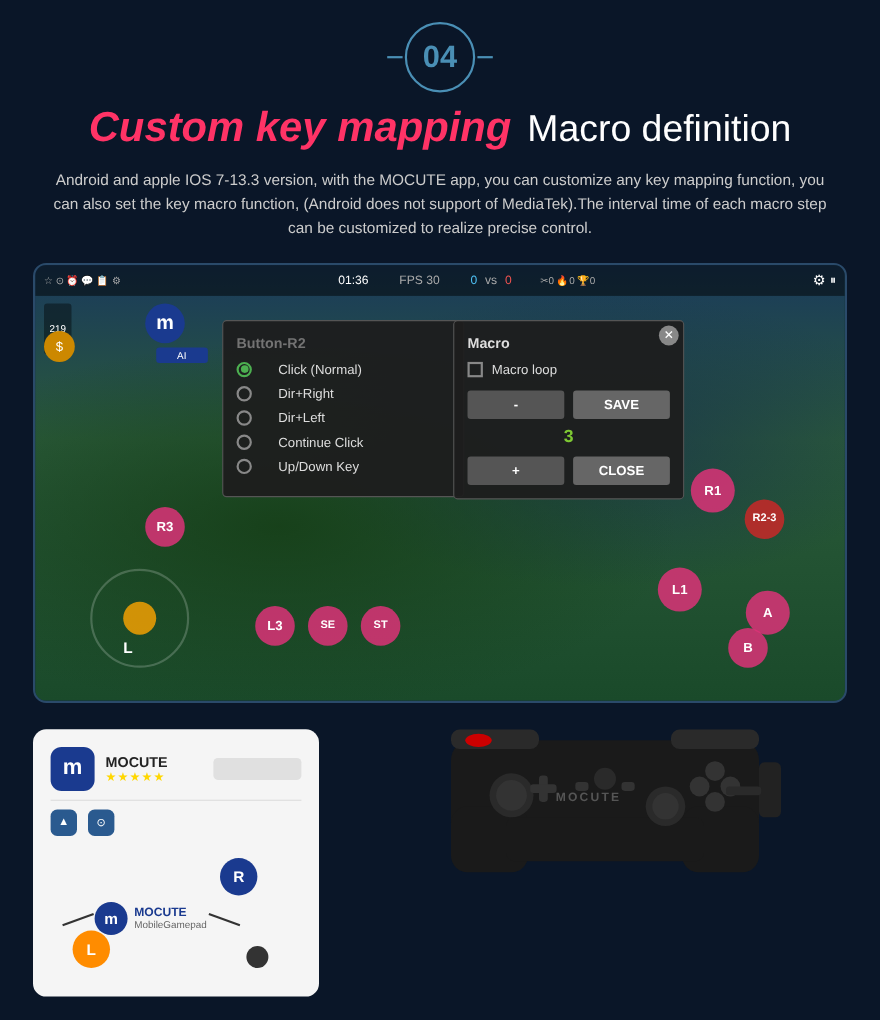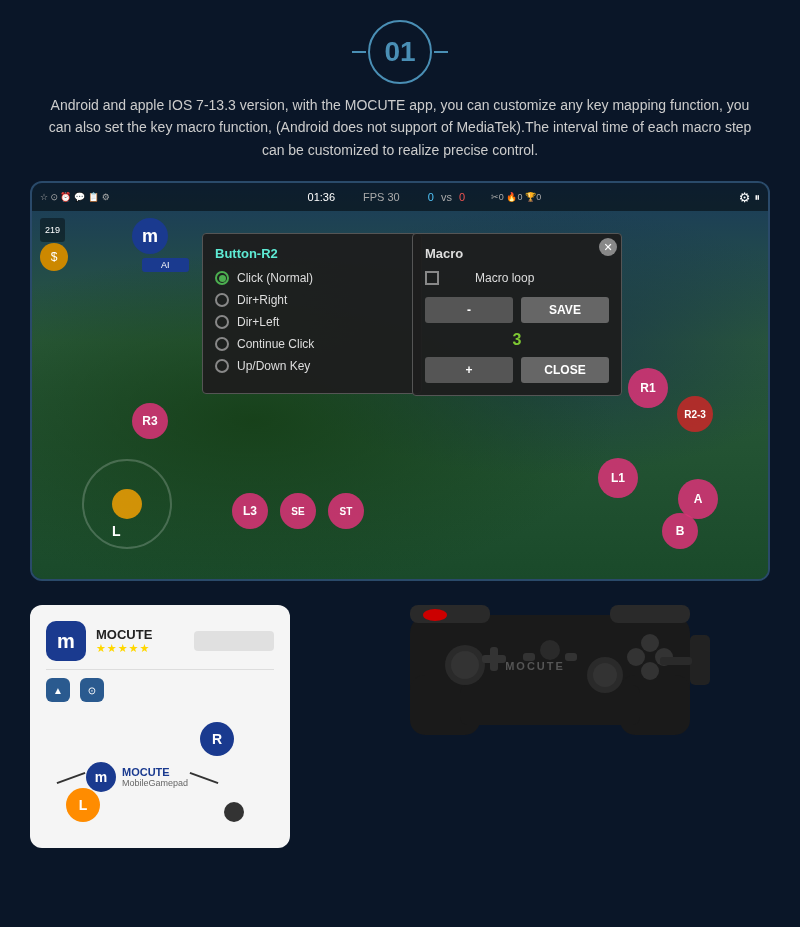--- a/index.html
+++ b/index.html
@@ -140,29 +140,29 @@
       top: 50px;
       left: 170px;
       width: 220px;
       background: rgba(30,30,30,0.95);
       border: 1px solid #555;
       border-radius: 4px;
       padding: 12px;
       z-index: 10;
     }
     .dialog-title {
-      color: #5eead4;
+      color: #737373;
       font-size: 13px;
       font-weight: bold;
       margin-bottom: 10px;
     }
     .dialog-option {
       display: flex;
       align-items: center;
-      gap: 8px;
+      gap: 24px;
       margin-bottom: 8px;
       font-size: 12px;
       color: #ddd;
     }
     .radio-outer {
       width: 14px;
       height: 14px;
       border-radius: 50%;
       border: 2px solid #888;
       display: flex;
@@ -207,21 +207,20 @@
     .checkbox-empty {
       width: 14px;
       height: 14px;
       border: 2px solid #888;
       background: transparent;
       flex-shrink: 0;
     }
     .macro-loop-label {
       color: #ddd;
       font-size: 12px;
-      margin-left: 28px;
     }
     .macro-buttons-row {
       display: flex;
       gap: 8px;
       margin-bottom: 8px;
     }
     .macro-btn {
       flex: 1;
       padding: 6px;
       background: #555;
@@ -394,24 +393,28 @@
       position: relative;
     }
   </style>
 </head>
 <body>
 
 <div class="page-wrapper">
 
   <div class="step-circle-container">
     <div class="step-circle">
-      <span class="step-number">01</span>
+      <span class="step-number">04</span>
     </div>
   </div>
 
+  <div class="section-heading">
+    <span class="heading-highlight">Custom key mapping</span>
+    <span class="heading-normal">Macro definition</span>
+  </div>
 
   <p class="section-description">Android and apple IOS 7-13.3 version, with the MOCUTE app, you can customize any key mapping function, you can also set the key macro function,  (Android does not support of MediaTek).The interval time of each macro step can be customized to realize precise control.</p>
 
   <div class="game-area">
     <div class="game-bg"></div>
 
     <div class="game-topbar">
       <div class="game-topbar-left">
         <span style="font-size:9px; color:#aaa;">☆ ⊙ ⏰ 💬 📋 ⚙</span>
       </div>
@@ -497,21 +500,21 @@
     <div class="game-button btn-pink" style="bottom:50px; left:296px; width:36px; height:36px; font-size:10px;">ST</div>
     <div class="game-button btn-pink" style="bottom:60px; right:50px; width:40px; height:40px;">A</div>
     <div class="game-button btn-pink" style="bottom:30px; right:70px; width:36px; height:36px;">B</div>
 
     <div style="position:absolute; bottom:30px; left:50px; width:90px; height:90px; border-radius:50%; border:2px solid rgba(255,255,255,0.2); display:flex; align-items:center; justify-content:center;">
       <div style="width:30px; height:30px; border-radius:50%; background:rgba(255,165,0,0.8);"></div>
     </div>
 
     <div style="position:absolute; bottom:40px; left:80px; color:#fff; font-size:14px; font-weight:bold;">L</div>
 
-    <div style="position:absolute; top:35px; left:8px; background:rgba(0,0,0,0.4); color:#fff; font-size:9px; padding:7px 5px; border-radius:3px;">219</div>
+    <div style="position:absolute; top:35px; left:8px; background:rgba(0,0,0,0.4); color:#fff; font-size:9px; padding:18px 5px; border-radius:3px;">219</div>
 
     <div style="position:absolute; top:60px; left:8px; width:28px; height:28px; border-radius:50%; background:#cc8800; display:flex; align-items:center; justify-content:center; color:#fff; font-size:12px;">$</div>
 
     <div style="position:absolute; top:35px; left:100px; width:36px; height:36px; border-radius:50%; background:#1a3a8f; display:flex; align-items:center; justify-content:center; color:#fff; font-size:18px; font-weight:bold;">m</div>
 
     <div style="position:absolute; top:75px; left:110px; background:#1a3a8f; color:#fff; font-size:9px; padding:2px 19px; border-radius:3px;">AI</div>
   </div>
 
   <div class="bottom-section">
 

